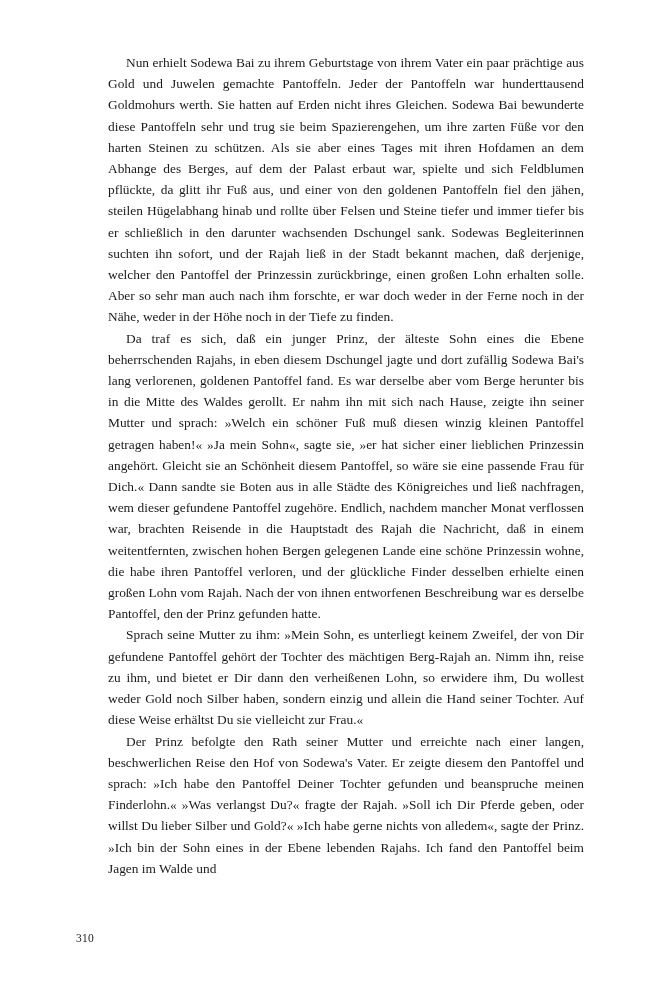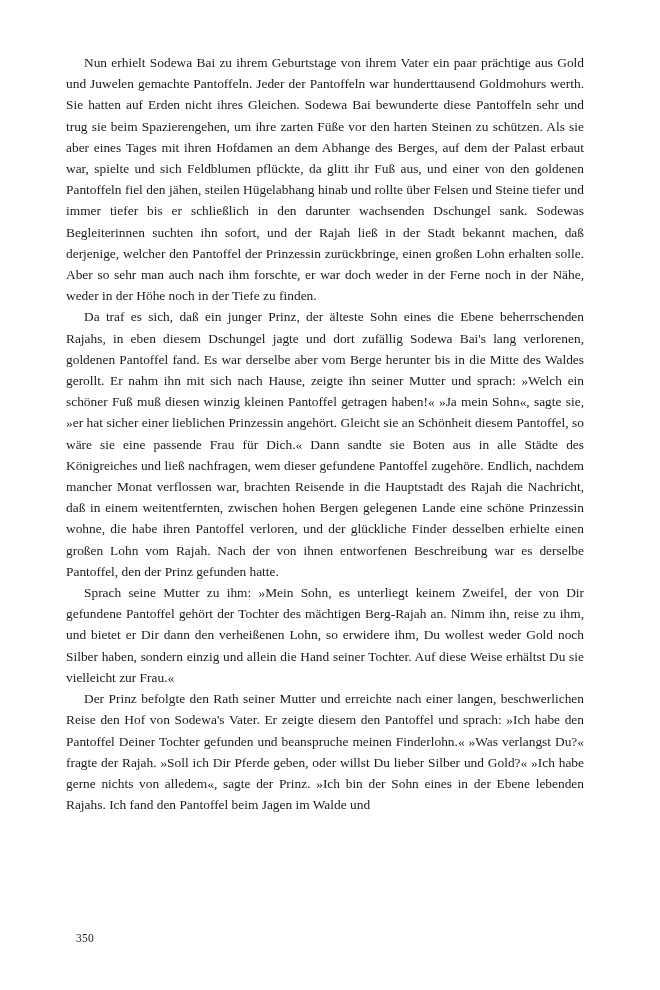--- a/index.html
+++ b/index.html
@@ -12,21 +12,21 @@
     height: 990px;
     overflow: hidden;
     font-family: "Liberation Serif", serif;
     color: #1a1a1a;
   }
   .page {
     position: relative;
     width: 660px;
     height: 990px;
     box-sizing: border-box;
-    padding: 52px 76px 0 66px;
+    padding: 52px 76px 0 108px;
   }
   .body-text {
     font-size: 13.4px;
     line-height: 21.2px;
     text-align: justify;
     text-justify: inter-word;
     -webkit-hyphens: manual;
     hyphens: manual;
   }
   .body-text p {
@@ -45,14 +45,14 @@
 </head>
 <body>
 
 <div class="page">
   <div class="body-text">
     <p>Nun erhielt Sodewa Bai zu ihrem Geburtstage von ihrem Vater ein paar prächtige aus Gold und Juwelen gemachte Pantoffeln. Jeder der Pantoffeln war hunderttausend Goldmohurs werth. Sie hatten auf Erden nicht ihres Gleichen. Sodewa Bai bewunderte diese Pantoffeln sehr und trug sie beim Spazierengehen, um ihre zarten Füße vor den harten Steinen zu schützen. Als sie aber eines Tages mit ihren Hofdamen an dem Abhange des Berges, auf dem der Palast erbaut war, spielte und sich Feldblumen pflückte, da glitt ihr Fuß aus, und einer von den goldenen Pantoffeln fiel den jähen, steilen Hügelabhang hinab und rollte über Felsen und Steine tiefer und immer tiefer bis er schließlich in den darunter wachsenden Dschungel sank. Sodewas Begleiterinnen suchten ihn sofort, und der Rajah ließ in der Stadt bekannt machen, daß derjenige, welcher den Pantoffel der Prinzessin zurückbringe, einen großen Lohn erhalten solle. Aber so sehr man auch nach ihm forschte, er war doch weder in der Ferne noch in der Nähe, weder in der Höhe noch in der Tiefe zu finden.</p>
     <p>Da traf es sich, daß ein junger Prinz, der älteste Sohn eines die Ebene beherrschenden Rajahs, in eben diesem Dschungel jagte und dort zufällig Sodewa Bai's lang verlorenen, goldenen Pantoffel fand. Es war derselbe aber vom Berge herunter bis in die Mitte des Waldes gerollt. Er nahm ihn mit sich nach Hause, zeigte ihn seiner Mutter und sprach: »Welch ein schöner Fuß muß diesen winzig kleinen Pantoffel getragen haben!« »Ja mein Sohn«, sagte sie, »er hat sicher einer lieblichen Prinzessin angehört. Gleicht sie an Schönheit diesem Pantoffel, so wäre sie eine passende Frau für Dich.« Dann sandte sie Boten aus in alle Städte des Königreiches und ließ nachfragen, wem dieser gefundene Pantoffel zugehöre. Endlich, nachdem mancher Monat verflossen war, brachten Reisende in die Hauptstadt des Rajah die Nachricht, daß in einem weitentfernten, zwischen hohen Bergen gelegenen Lande eine schöne Prinzessin wohne, die habe ihren Pantoffel verloren, und der glückliche Finder desselben erhielte einen großen Lohn vom Rajah. Nach der von ihnen entworfenen Beschreibung war es derselbe Pantoffel, den der Prinz gefunden hatte.</p>
     <p>Sprach seine Mutter zu ihm: »Mein Sohn, es unterliegt keinem Zweifel, der von Dir gefundene Pantoffel gehört der Tochter des mächtigen Berg-Rajah an. Nimm ihn, reise zu ihm, und bietet er Dir dann den verheißenen Lohn, so erwidere ihm, Du wollest weder Gold noch Silber haben, sondern einzig und allein die Hand seiner Tochter. Auf diese Weise erhältst Du sie vielleicht zur Frau.«</p>
     <p>Der Prinz befolgte den Rath seiner Mutter und erreichte nach einer langen, beschwerlichen Reise den Hof von Sodewa's Vater. Er zeigte diesem den Pantoffel und sprach: »Ich habe den Pantoffel Deiner Tochter gefunden und beanspruche meinen Finderlohn.« »Was verlangst Du?« fragte der Rajah. »Soll ich Dir Pferde geben, oder willst Du lieber Silber und Gold?« »Ich habe gerne nichts von alledem«, sagte der Prinz. »Ich bin der Sohn eines in der Ebene lebenden Rajahs. Ich fand den Pantoffel beim Jagen im Walde und</p>
   </div>
-  <div class="folio">350</div>
+  <div class="folio">310</div>
 </div>
 
 </body></html>

